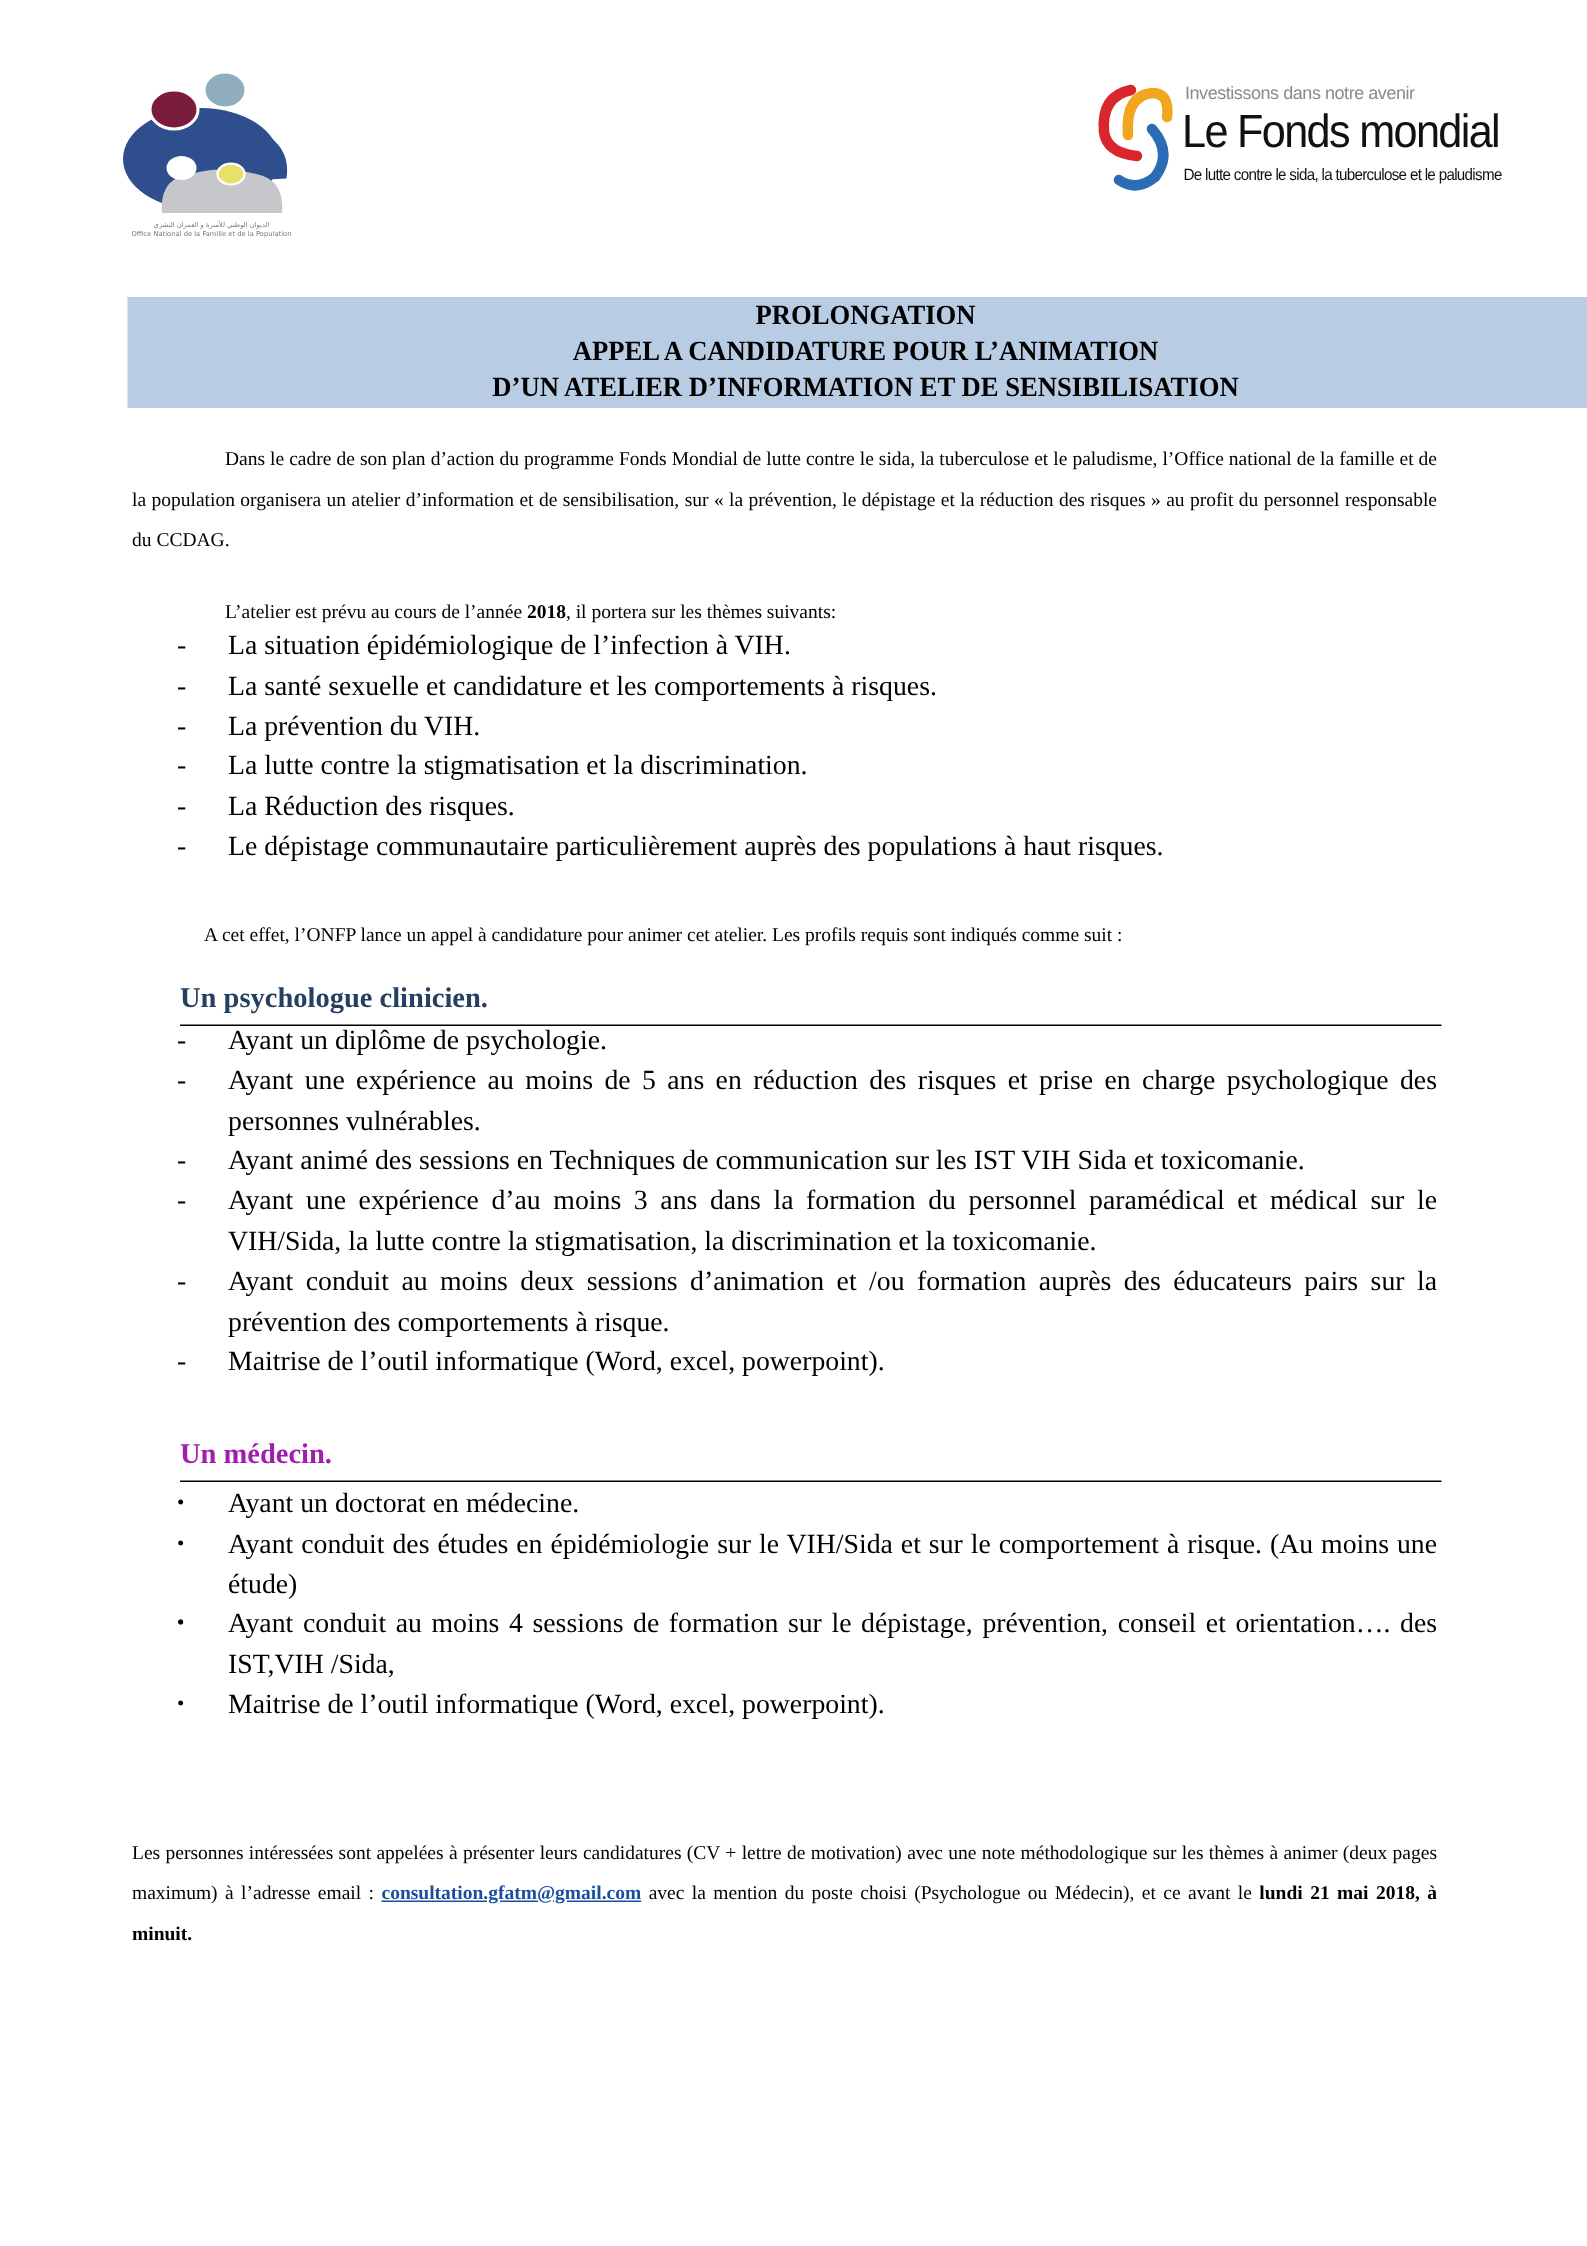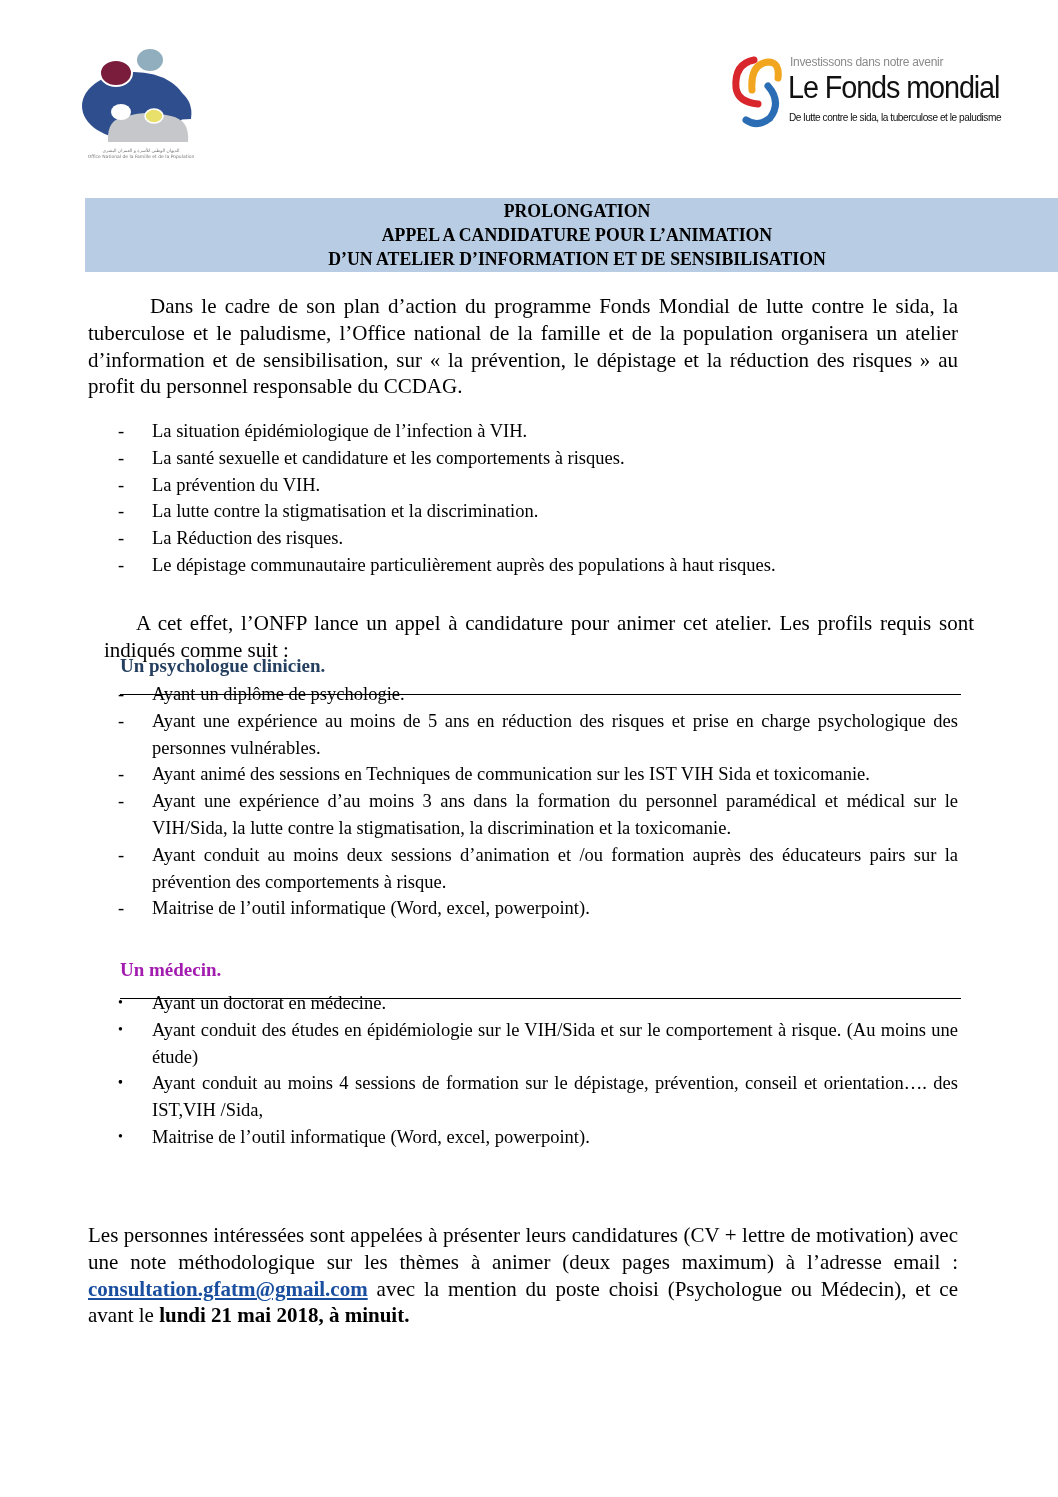--- a/index.html
+++ b/index.html
@@ -23,33 +23,33 @@
     .gf-sub { position: absolute; left: 61px; top: 57px; font-family: "Liberation Sans", sans-serif;
       font-size: 11px; color: #111; letter-spacing: -0.5px; white-space: nowrap; transform: scaleX(0.92); transform-origin: left; }
     .gf-mark { position: absolute; left: 0; top: 0; }
 
     
     .banner { position: absolute; left: 85px; top: 198px; width: 984px; height: 74px; background: #b8cce4;
       text-align: center; font-weight: bold; font-size: 18.5px; line-height: 24px; padding-top: 1px; box-sizing: border-box; }
     .banner div { transform: scaleX(0.96); }
 
     
-    .text { position: absolute; left: 88px; width: 870px; font-size: 21px; line-height: 26.8px; }
+    .text { position: absolute; left: 88px; width: 870px; font-size: 13px; line-height: 26.8px; }
     .justify { text-align: justify; text-align-last: left; }
     .indent { text-indent: 62px; }
     .bold { font-weight: bold; }
 
     .list { position: absolute; left: 88px; width: 870px; margin: 0; padding: 0; list-style: none; font-size: 18.5px; line-height: 26.8px; }
     .list li { position: relative; padding-left: 64px; text-align: justify; text-align-last: left; }
     .list .marker { position: absolute; left: 30px; top: 0; }
     .list.dash li { margin-bottom: 0; }
     .list.bullets .marker { left: 30px; font-size: 14px; }
 
     .section-heading { position: absolute; left: 120px; width: 841px; font-weight: bold; font-size: 19px;
-      color: #243f60; border-bottom: 1.5px solid #000; line-height: 26px; padding-bottom: 15px; }
+      color: #243f60; border-bottom: 1.5px solid #000; line-height: 26px; padding-bottom: 4px; }
 
     .email-link { color: #1a4fa0; text-decoration: underline; font-weight: bold; }
   </style>
 </head>
 <body>
 
 <div class="page">
 
   <div class="logo-onfp">
     <svg width="130" height="102" viewBox="0 0 130 102">
@@ -79,20 +79,21 @@
   </div>
 
   <div class="banner" style="background: rgb(184, 204, 228);">
     <div>PROLONGATION</div>
     <div>APPEL A CANDIDATURE POUR L’ANIMATION</div>
     <div>D’UN ATELIER D’INFORMATION  ET DE SENSIBILISATION</div>
   </div>
 
   <p class="text justify indent" style="top:293px;margin:0;">Dans le cadre de son plan d’action du programme Fonds Mondial de lutte contre le sida, la tuberculose et le paludisme, l’Office national de la famille et de la population organisera un atelier d’information et de sensibilisation, sur «  la prévention, le dépistage et la réduction des risques » au profit du personnel responsable du CCDAG.</p>
 
+  <p class="text indent" style="top:395px;margin:0;"><span>L’atelier est prévu  au cours de l’année </span><span class="bold">2018</span><span>, il portera sur les thèmes suivants:</span></p>
 
   <ul class="list dash" style="top:418px;">
     <li><span class="marker">-</span><span>La situation épidémiologique de l’infection à VIH.</span></li>
     <li><span class="marker">-</span><span>La santé sexuelle et candidature et les comportements à risques.</span></li>
     <li><span class="marker">-</span><span>La prévention du VIH.</span></li>
     <li><span class="marker">-</span><span>La lutte contre la stigmatisation et la discrimination.</span></li>
     <li><span class="marker">-</span><span>La Réduction des risques.</span></li>
     <li><span class="marker">-</span><span>Le dépistage communautaire particulièrement auprès des populations à haut risques.</span></li>
   </ul>
 

